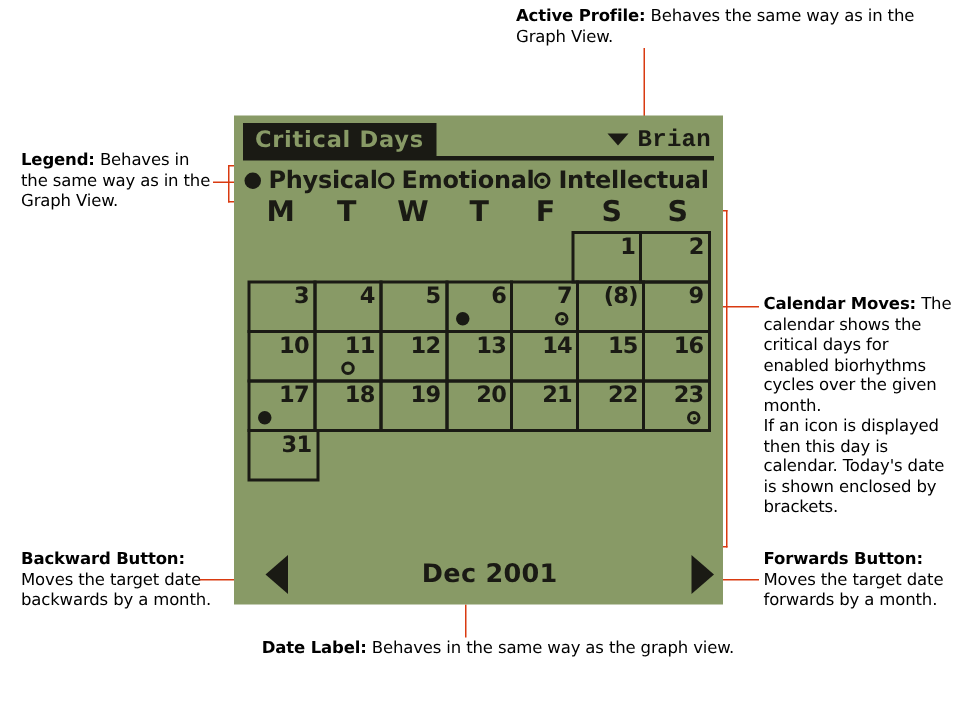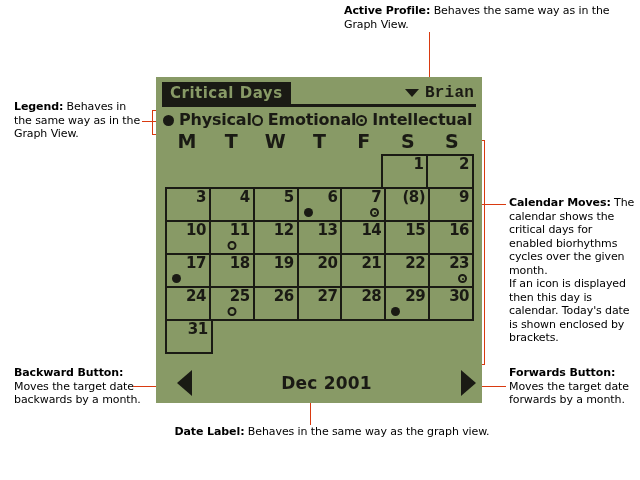--- a/index.html
+++ b/index.html
@@ -413,45 +413,20 @@
         <div class="cell on">
           <span class="cell-num">22</span>
         </div>
         <div class="cell on">
           <span class="cell-num">23</span>
           <span class="mk mk-sm mk-bulls cell-mark pos-right"></span>
         </div>
       </div>
       <div class="cal-row">
         <div class="cell on">
-          <span class="cell-num">24</span>
-        </div>
-        <div class="cell on">
-          <span class="cell-num">25</span>
-          <span class="mk mk-sm mk-hollow cell-mark pos-center"></span>
-        </div>
-        <div class="cell on">
-          <span class="cell-num">26</span>
-        </div>
-        <div class="cell on">
-          <span class="cell-num">27</span>
-        </div>
-        <div class="cell on">
-          <span class="cell-num">28</span>
-        </div>
-        <div class="cell on">
-          <span class="cell-num">29</span>
-          <span class="mk mk-sm mk-filled cell-mark pos-left"></span>
-        </div>
-        <div class="cell on">
-          <span class="cell-num">30</span>
-        </div>
-      </div>
-      <div class="cal-row">
-        <div class="cell on">
           <span class="cell-num">31</span>
         </div>
         <div class="cell"></div>
         <div class="cell"></div>
         <div class="cell"></div>
         <div class="cell"></div>
         <div class="cell"></div>
         <div class="cell"></div>
       </div>
     </div>

